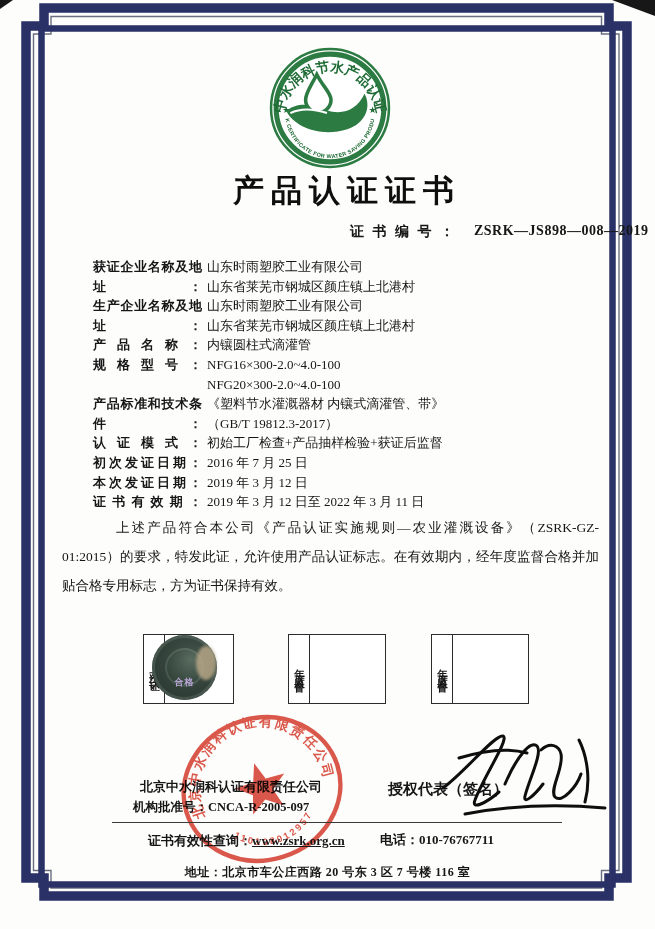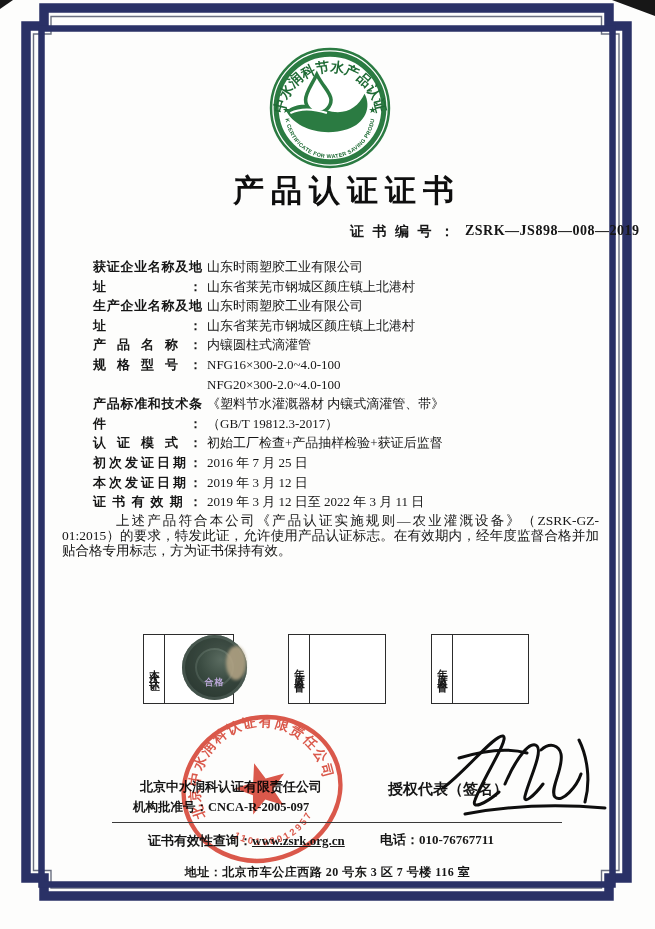--- a/index.html
+++ b/index.html
@@ -5,36 +5,36 @@
   html,body{margin:0;padding:0;background:#e9e9e9;}
   .page{position:relative;width:655px;height:929px;background:#fdfdfc;overflow:hidden;
         font-family:"Liberation Serif","DejaVu Serif",serif;color:#161616;}
   .abs{position:absolute;}
   svg{display:block;}
   
   .title{left:16px;top:170px;width:100%;text-align:center;font-family:"Liberation Sans","DejaVu Sans",sans-serif;
          font-weight:bold;font-size:31px;letter-spacing:7px;text-indent:7px;color:#0e0e0e;}
   .certno{left:350px;top:223px;display:flex;font-size:14px;font-weight:600;white-space:nowrap;}
   .certno .lbl{width:104px;text-align:justify;text-align-last:justify;flex:none;}
-  .certno .val{margin-left:11px;letter-spacing:.5px;text-align:center;}
+  .certno .val{margin-left:20px;letter-spacing:.5px;text-align:center;}
   
   .fields{left:93px;top:257px;width:515px;font-size:13px;line-height:19.6px;}
   .frow{display:flex;}
   .flabel{width:109px;flex:none;font-weight:bold;text-align:justify;text-align-last:justify;}
   .fvals{margin-left:5px;}
   .fline{white-space:nowrap;}
   
-  .statement{left:62px;top:513px;width:537px;font-size:13.5px;line-height:15px;
+  .statement{left:62px;top:513px;width:537px;font-size:13.5px;line-height:29px;
              text-indent:54px;text-align:justify;}
   
   .sbox{top:634px;height:68px;border:1.5px solid #2c2c2c;display:flex;background:#fff;}
   .sbox .vlabel{width:20px;flex:none;border-right:1.5px solid #2c2c2c;display:flex;align-items:center;justify-content:center;
         writing-mode:vertical-rl;text-orientation:upright;font-size:10.5px;letter-spacing:4px;font-weight:600;}
   .sbox .area{flex:1;}
-  .sticker{left:182px;top:635px;width:65px;height:65px;border-radius:50%;
+  .sticker{left:152px;top:635px;width:65px;height:65px;border-radius:50%;
            background:radial-gradient(circle at 60% 38%,#5a6b60 0%,#3a4b41 38%,#283830 70%,#1e2b23 100%);
            box-shadow:inset 0 0 0 3px rgba(150,170,158,.22),inset 0 0 0 13px rgba(15,25,20,.35),inset 0 0 0 15px rgba(165,185,172,.18);}
   .sticker::before{content:"";position:absolute;right:1px;top:11px;width:20px;height:34px;border-radius:50%;
            background:#b6a686;opacity:.85;filter:blur(1.5px);}
   .sticker .ok{position:absolute;left:50%;bottom:11px;transform:translateX(-50%);
            font-size:9px;font-weight:bold;color:#bba8d8;letter-spacing:1px;white-space:nowrap;}
   
   .company{left:140px;top:778px;font-size:13px;font-weight:600;}
   .approval{left:133px;top:799px;font-size:12.5px;font-weight:600;}
   .signlabel{left:388px;top:780px;font-size:15px;font-weight:600;}

